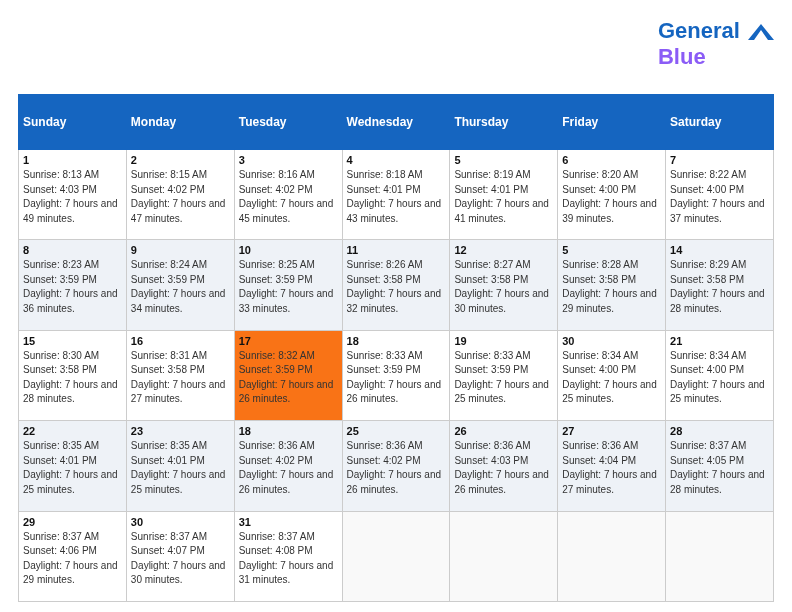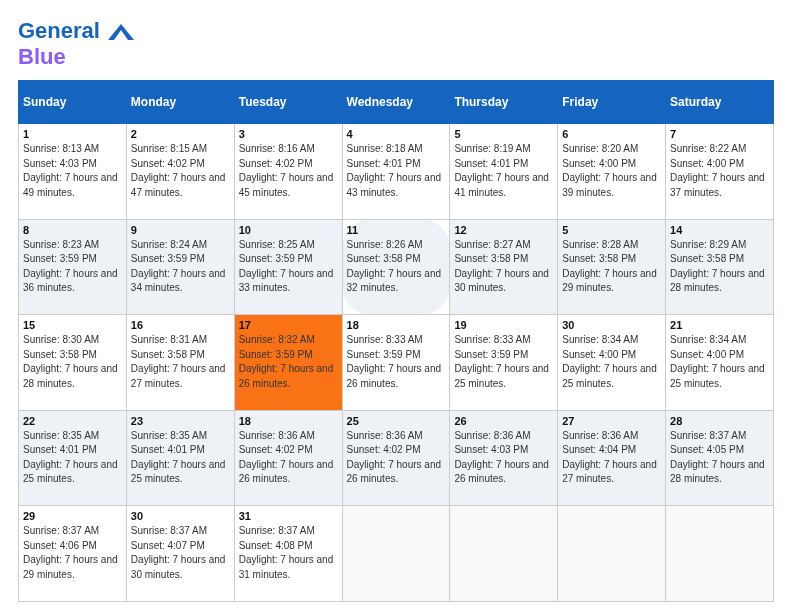--- a/index.html
+++ b/index.html
@@ -12,23 +12,23 @@
     }
     .page {
       width: 792px;
       height: 612px;
       padding: 18px 18px 10px 18px;
       display: flex;
       flex-direction: column;
     }
     .header {
       display: flex;
-      justify-content: flex-start;
+      justify-content: flex-end;
       align-items: flex-start;
-      margin-bottom: 10px;
+      margin-bottom: 24px;
     }
     .logo {
       display: flex;
       flex-direction: column;
       align-items: flex-start;
     }
     .logo-row {
       display: flex;
       align-items: center;
     }
@@ -49,21 +49,21 @@
       flex: 1;
       border-collapse: collapse;
       width: 100%;
       table-layout: fixed;
     }
     .calendar th {
       background-color: #1565c0;
       color: #fff;
       font-size: 12px;
       font-weight: bold;
-      padding: 14px 4px;
+      padding: 20px 4px;
       text-align: left;
       border: 1px solid #1565c0;
     }
     .calendar td {
       border: 1px solid #ccc;
       vertical-align: top;
       padding: 4px 4px 3px 4px;
       font-size: 9.5px;
       color: #333;
       background: #fff;
@@ -163,21 +163,21 @@
         <span class="day-info">Sunrise: 8:23 AM<br>Sunset: 3:59 PM<br>Daylight: 7 hours and 36 minutes.</span>
       </td>
           <td style="background: rgb(238, 242, 247);">
         <span class="day-num">9</span>
         <span class="day-info">Sunrise: 8:24 AM<br>Sunset: 3:59 PM<br>Daylight: 7 hours and 34 minutes.</span>
       </td>
           <td style="background: rgb(238, 242, 247);">
         <span class="day-num">10</span>
         <span class="day-info">Sunrise: 8:25 AM<br>Sunset: 3:59 PM<br>Daylight: 7 hours and 33 minutes.</span>
       </td>
-          <td style="background: rgb(238, 242, 247); border-radius: 29px;">
+          <td style="background: rgb(238, 242, 247);">
         <span class="day-num">11</span>
         <span class="day-info">Sunrise: 8:26 AM<br>Sunset: 3:58 PM<br>Daylight: 7 hours and 32 minutes.</span>
       </td>
           <td style="background: rgb(238, 242, 247);">
         <span class="day-num">12</span>
         <span class="day-info">Sunrise: 8:27 AM<br>Sunset: 3:58 PM<br>Daylight: 7 hours and 30 minutes.</span>
       </td>
           <td style="background: rgb(238, 242, 247);">
         <span class="day-num">5</span>
         <span class="day-info">Sunrise: 8:28 AM<br>Sunset: 3:58 PM<br>Daylight: 7 hours and 29 minutes.</span>

